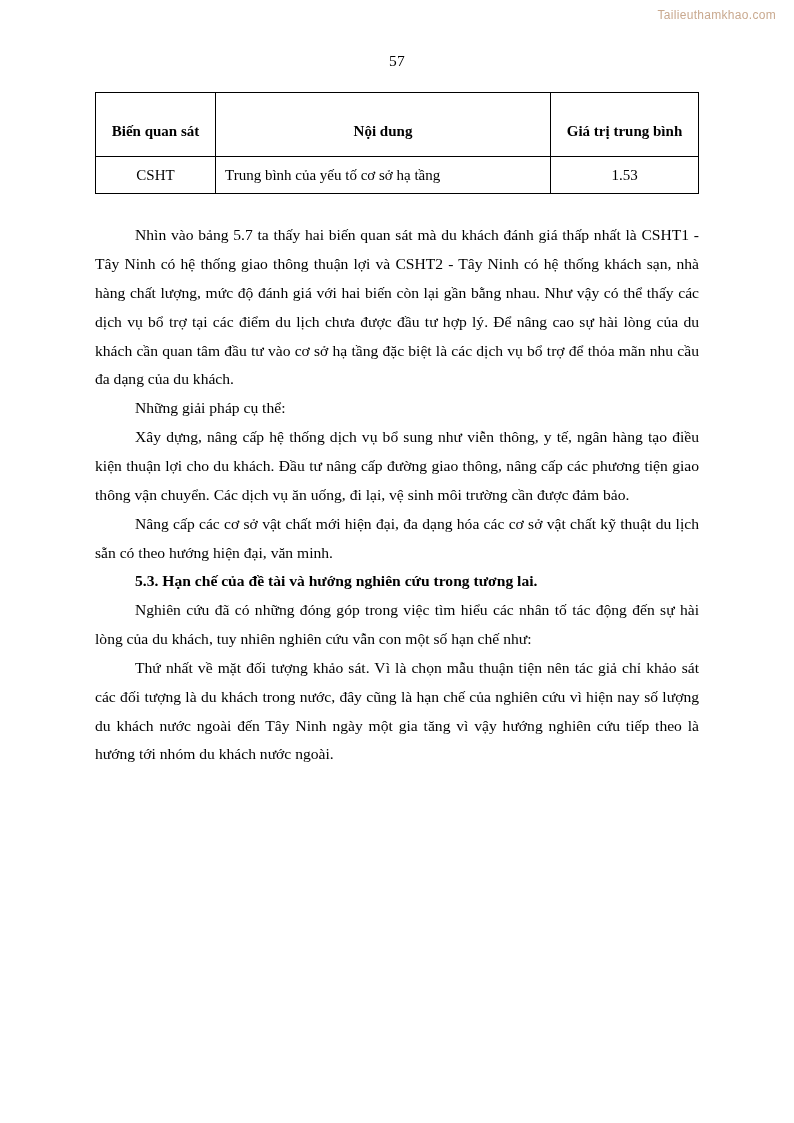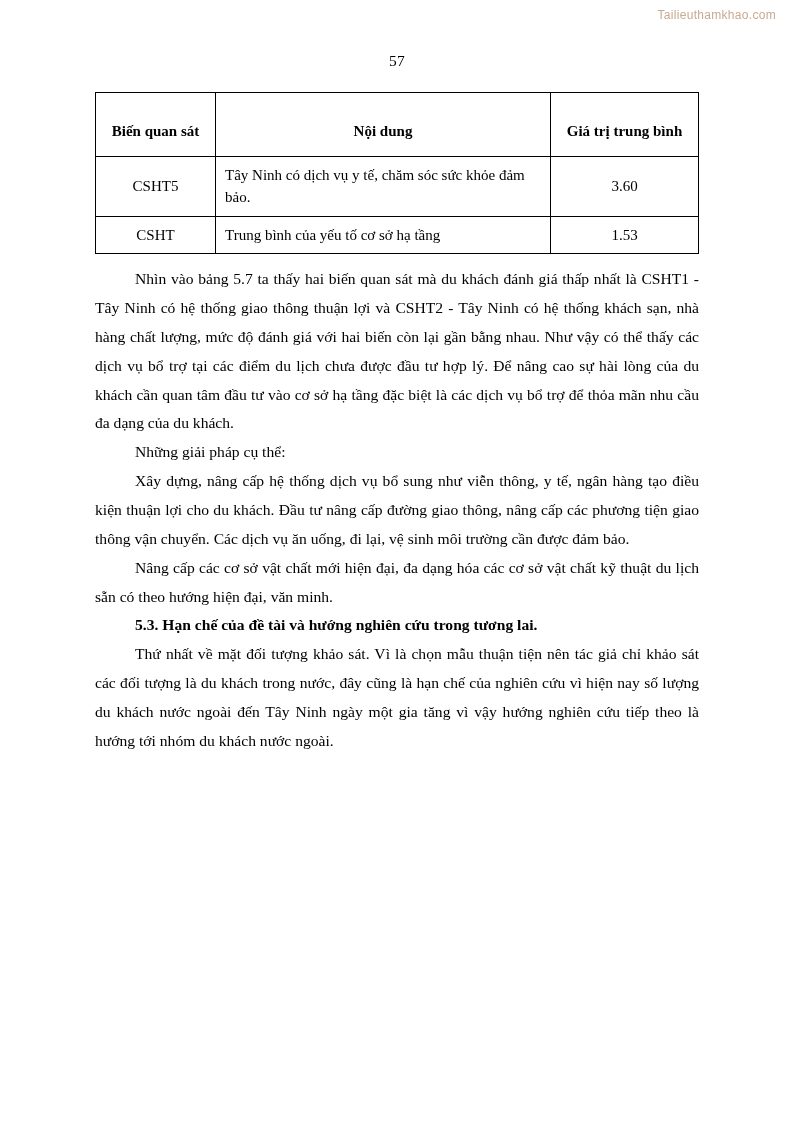--- a/index.html
+++ b/index.html
@@ -75,21 +75,21 @@
     text-align: center;
   }
   p.para {
     font-size: 15.6px;
     line-height: 1.85;
     text-align: justify;
     margin: 0;
     text-indent: 40px;
   }
   p.para.first-after-table {
-    margin-top: 11px;
+    margin-top: 27px;
   }
   p.heading {
     font-size: 15.6px;
     line-height: 1.85;
     font-weight: bold;
     margin: 0;
     text-indent: 40px;
     text-align: left;
   }
 </style>
@@ -112,33 +112,29 @@
       </colgroup>
       <thead>
         <tr>
           <th>Biến quan sát</th>
           <th>Nội dung</th>
           <th>Giá  trị trung bình</th>
         </tr>
       </thead>
       <tbody>
         <tr>
-          <td class="cell-code">CSHT5</td>
-          <td class="cell-content">Tây Ninh có dịch vụ y tế, chăm sóc sức khỏe đảm bảo.</td>
-          <td class="cell-value">3.60</td>
-        </tr>
-        <tr>
           <td class="cell-code">CSHT</td>
           <td class="cell-content">Trung bình của yếu tố cơ sở hạ tầng</td>
           <td class="cell-value">1.53</td>
         </tr>
       </tbody>
     </table>
 
     <p class="para first-after-table">Nhìn vào bảng 5.7 ta thấy hai biến quan sát mà du khách đánh giá thấp nhất là CSHT1 - Tây Ninh có hệ thống giao thông thuận lợi và CSHT2 - Tây Ninh có hệ thống khách sạn, nhà hàng chất lượng, mức độ đánh giá với hai biến còn lại gần bằng nhau. Như vậy có thể thấy các dịch vụ bổ trợ tại các điểm du lịch chưa được đầu tư hợp lý. Để nâng cao sự hài lòng của du khách cần quan tâm đầu tư vào cơ sở hạ tầng đặc biệt là các dịch vụ bổ trợ để thỏa mãn nhu cầu đa dạng của du khách.</p>
     <p class="para">Những giải pháp cụ thể:</p>
     <p class="para">Xây dựng, nâng cấp hệ thống dịch vụ bổ sung như viễn thông, y tế, ngân hàng tạo điều kiện thuận lợi cho du khách. Đầu tư nâng cấp đường giao thông, nâng cấp các phương tiện giao thông vận chuyển. Các dịch vụ ăn uống, đi lại, vệ sinh môi trường cần được đảm bảo.</p>
     <p class="para">Nâng cấp các cơ sở vật chất mới hiện đại, đa dạng hóa các cơ sở vật chất kỹ thuật du lịch sẵn có theo hướng hiện đại, văn minh.</p>
     <p class="heading">5.3. Hạn chế của đề tài và hướng nghiên cứu trong tương lai.</p>
+    <p class="para">Nghiên cứu đã có những đóng góp trong việc tìm hiểu các nhân tố tác động đến sự hài lòng của du khách, tuy nhiên nghiên cứu vẫn con một số hạn chế như:</p>
     <p class="para">Thứ nhất về mặt đối tượng khảo sát. Vì là chọn mẫu thuận tiện nên tác giả chỉ khảo sát các đối tượng là du khách trong nước, đây cũng là hạn chế của nghiên cứu vì hiện nay số lượng du khách nước ngoài đến Tây Ninh ngày một gia tăng vì vậy hướng nghiên cứu tiếp theo là hướng tới nhóm du khách nước ngoài.</p>
 
   </div>
 </div>
 
 </body></html>

